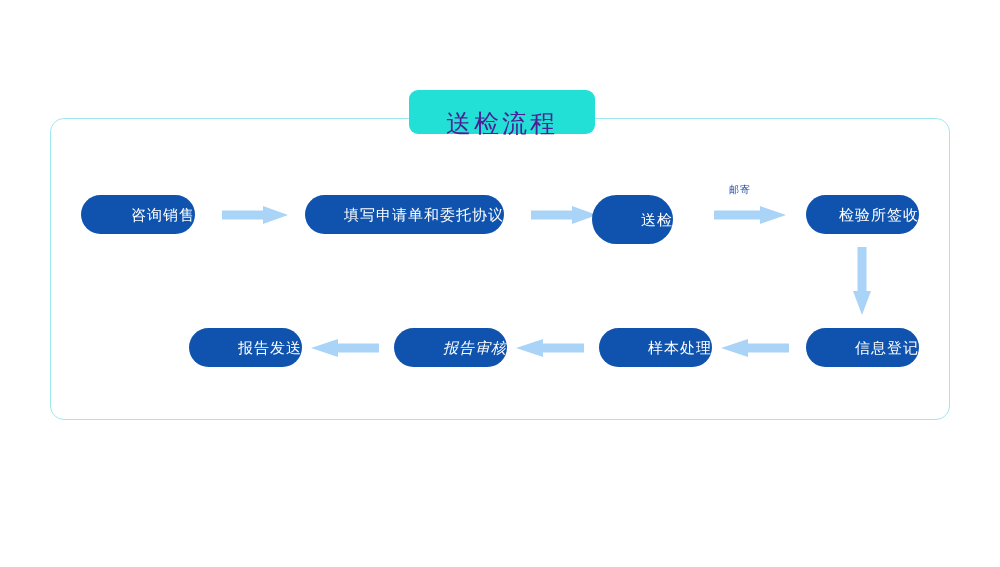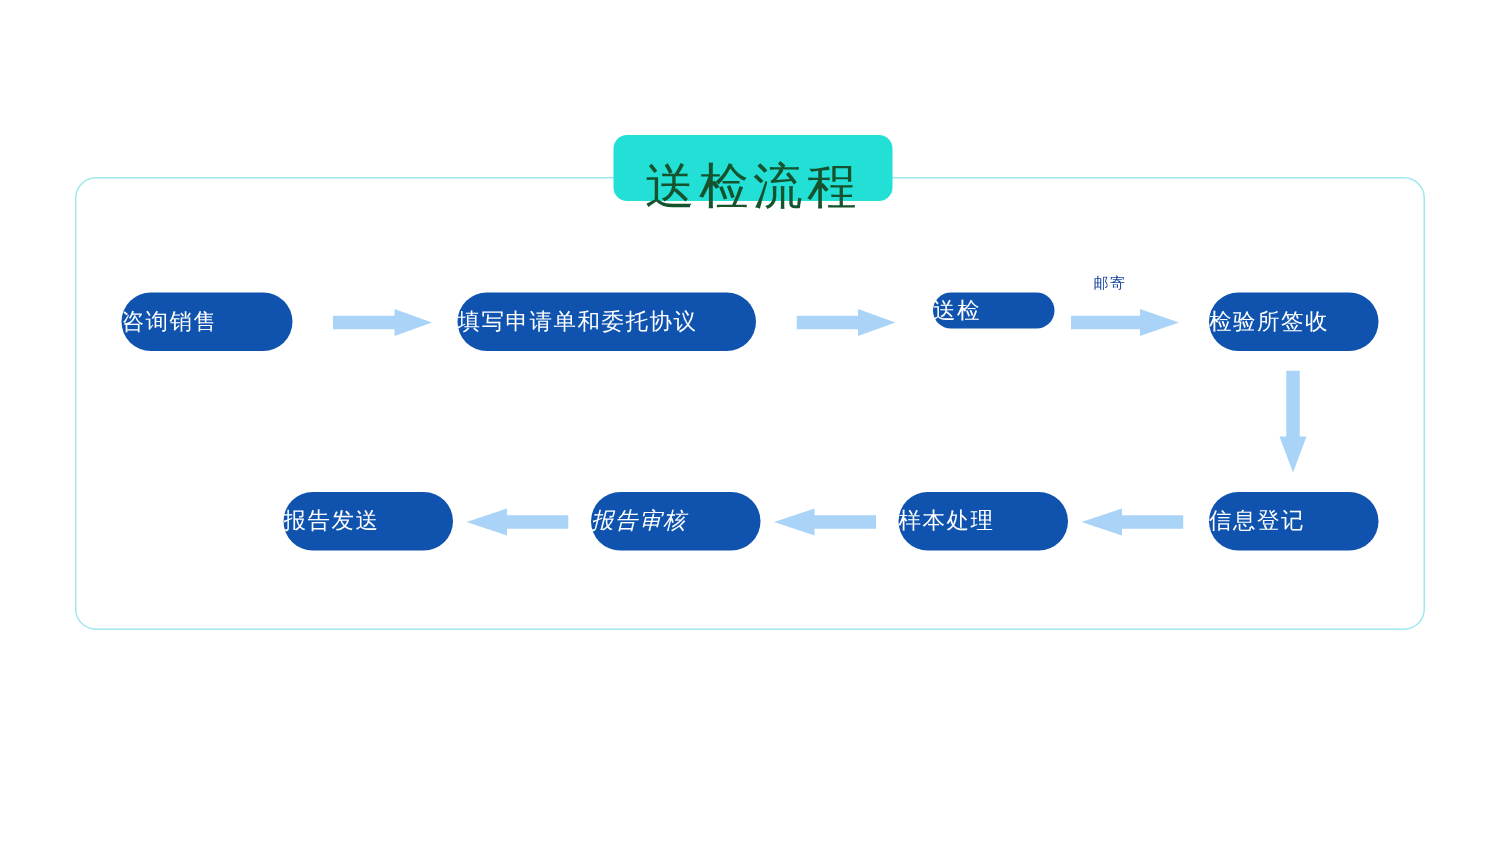--- a/index.html
+++ b/index.html
@@ -43,37 +43,37 @@
     width: 186px;
     height: 44px;
     background: #23E0D7;
     border-radius: 9px;
     display: flex;
     align-items: center;
     justify-content: center;
     z-index: 5;
   }
   .title-badge-text {
-    color: #14532d;
-    font-size: 33px;
+    color: #4c1d95;
+    font-size: 25px;
     letter-spacing: 3px;
     line-height: 1;
     font-weight: 400;
     white-space: nowrap;
     margin-top: 22px;
   }
 
   
   .node {
     position: absolute;
     background: #0F53AE;
     border-radius: 999px;
     display: flex;
     align-items: center;
-    justify-content: flex-start;
+    justify-content: flex-end;
     box-sizing: border-box;
     z-index: 3;
   }
   .node-text {
     color: #ffffff;
     font-size: 15px;
     letter-spacing: 1px;
     line-height: 1;
     white-space: nowrap;
   }
@@ -108,21 +108,21 @@
   </div>
 
   <div class="node" style="left:81px; top:195px; width:114px; height:39px;">
     <span class="node-text">咨询销售</span>
   </div>
 
   <div class="node" style="left:305px; top:195px; width:199px; height:39px;">
     <span class="node-text">填写申请单和委托协议</span>
   </div>
 
-  <div class="node" style="left:622px; top:195px; width:81px; height:24px;">
+  <div class="node" style="left:592px; top:195px; width:81px; height:49px;">
     <span class="node-text">送检</span>
   </div>
 
   <div class="node" style="left:806px; top:195px; width:113px; height:39px;">
     <span class="node-text">检验所签收</span>
   </div>
 
   <div class="node" style="left:599px; top:328px; width:113px; height:39px;">
     <span class="node-text">样本处理</span>
   </div>

